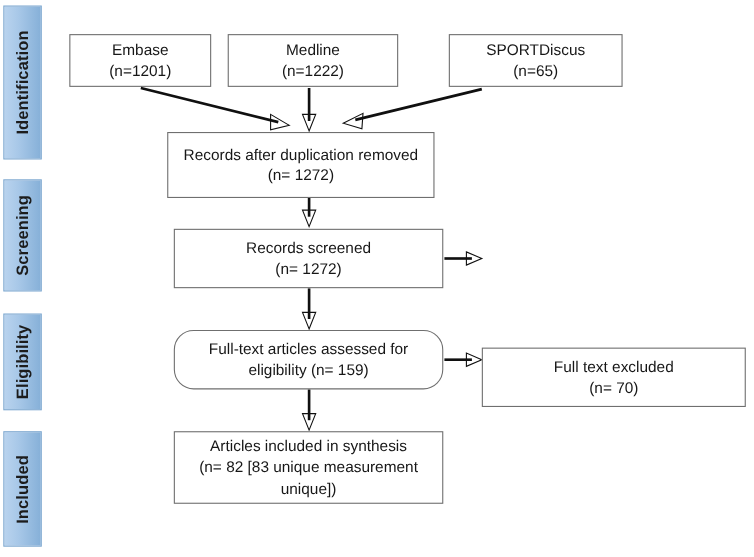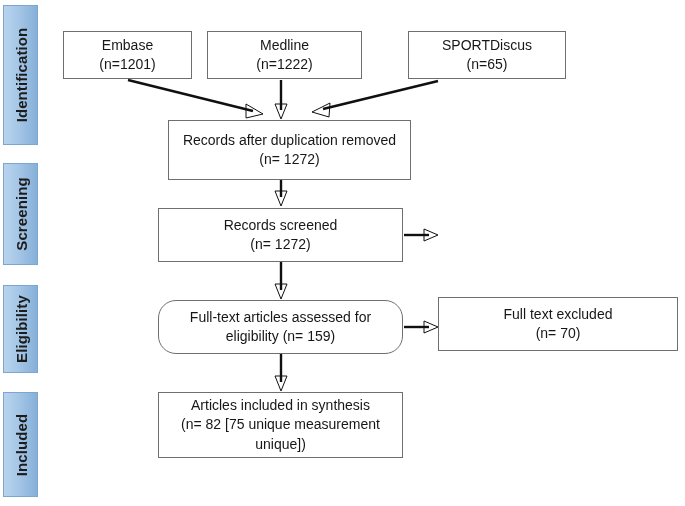--- a/index.html
+++ b/index.html
@@ -149,21 +149,21 @@
       <line x1="404" y1="327" x2="429" y2="327" stroke-width="2.4"></line>
       <polygon class="arrow-head" points="438,327 424,321 424,333"></polygon>
     </g>
 
     <g>
       <line x1="281" y1="354" x2="281" y2="382" stroke-width="2.4"></line>
       <polygon class="arrow-head" points="281,391 275,376 287,376"></polygon>
     </g>
   </svg>
 
-  <div class="flow-box" style="left:168px; top:120px; width:243px; height:60px;">
+  <div class="flow-box" style="left:152px; top:120px; width:243px; height:60px;">
     <span class="box-text">
       <span>Records after duplication removed</span><br>
       <span>(n= 1272)</span>
     </span>
   </div>
 
   <div class="flow-box" style="left:158px; top:208px; width:245px; height:54px;">
     <span class="box-text">
       <span>Records screened</span><br>
       <span>(n= 1272)</span>
@@ -171,28 +171,28 @@
   </div>
 
 
   <div class="flow-box" style="left:158px; top:300px; width:245px; height:54px;border-radius:18px;">
     <span class="box-text">
       <span>Full-text articles assessed  for</span><br>
       <span>eligibility (n= 159)</span>
     </span>
   </div>
 
-  <div class="flow-box" style="left:438px; top:297px; width:240px; height:54px;">
+  <div class="flow-box" style="left:438px; top:316px; width:240px; height:54px;">
     <span class="box-text">
       <span>Full text excluded</span><br>
       <span>(n= 70)</span>
     </span>
   </div>
 
   <div class="flow-box" style="left:158px; top:392px; width:245px; height:66px;text-align:center;">
     <span class="box-text">
       <span>Articles included in synthesis</span><br>
-      <span>(n= 82 [75 unique measurement</span><br>
+      <span>(n= 82 [83 unique measurement</span><br>
       <span>unique])</span>
     </span>
   </div>
 
 </div>
 
 </body></html>

